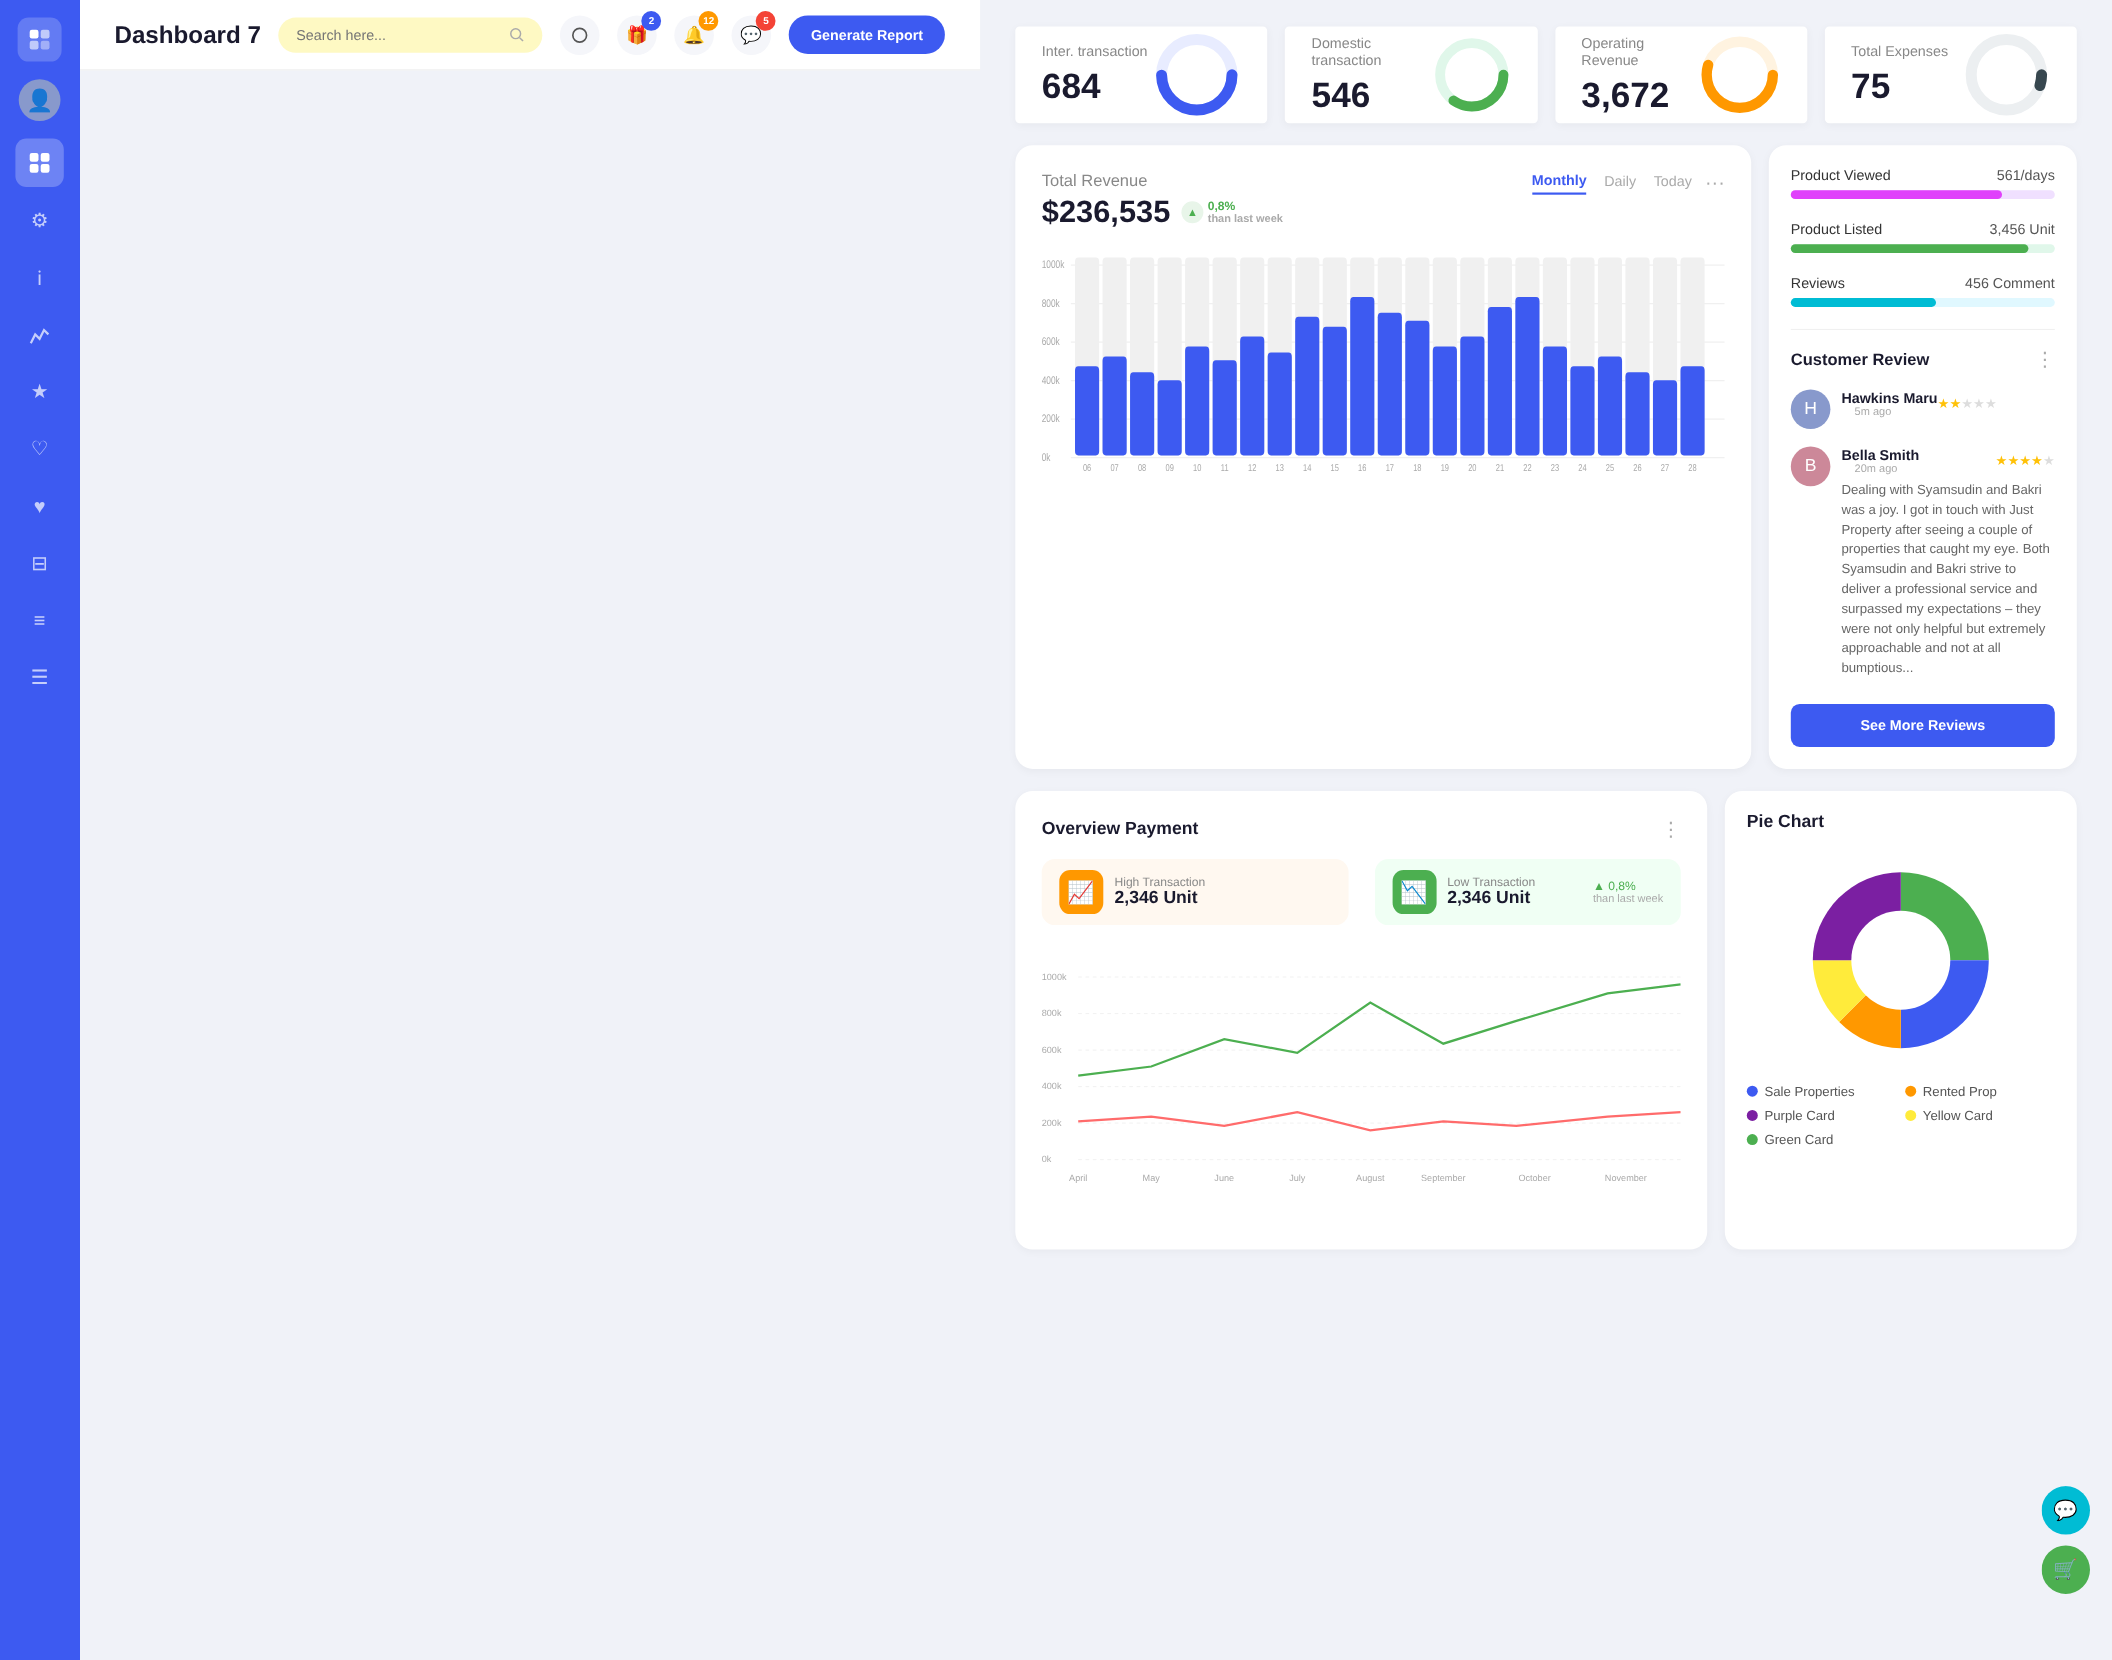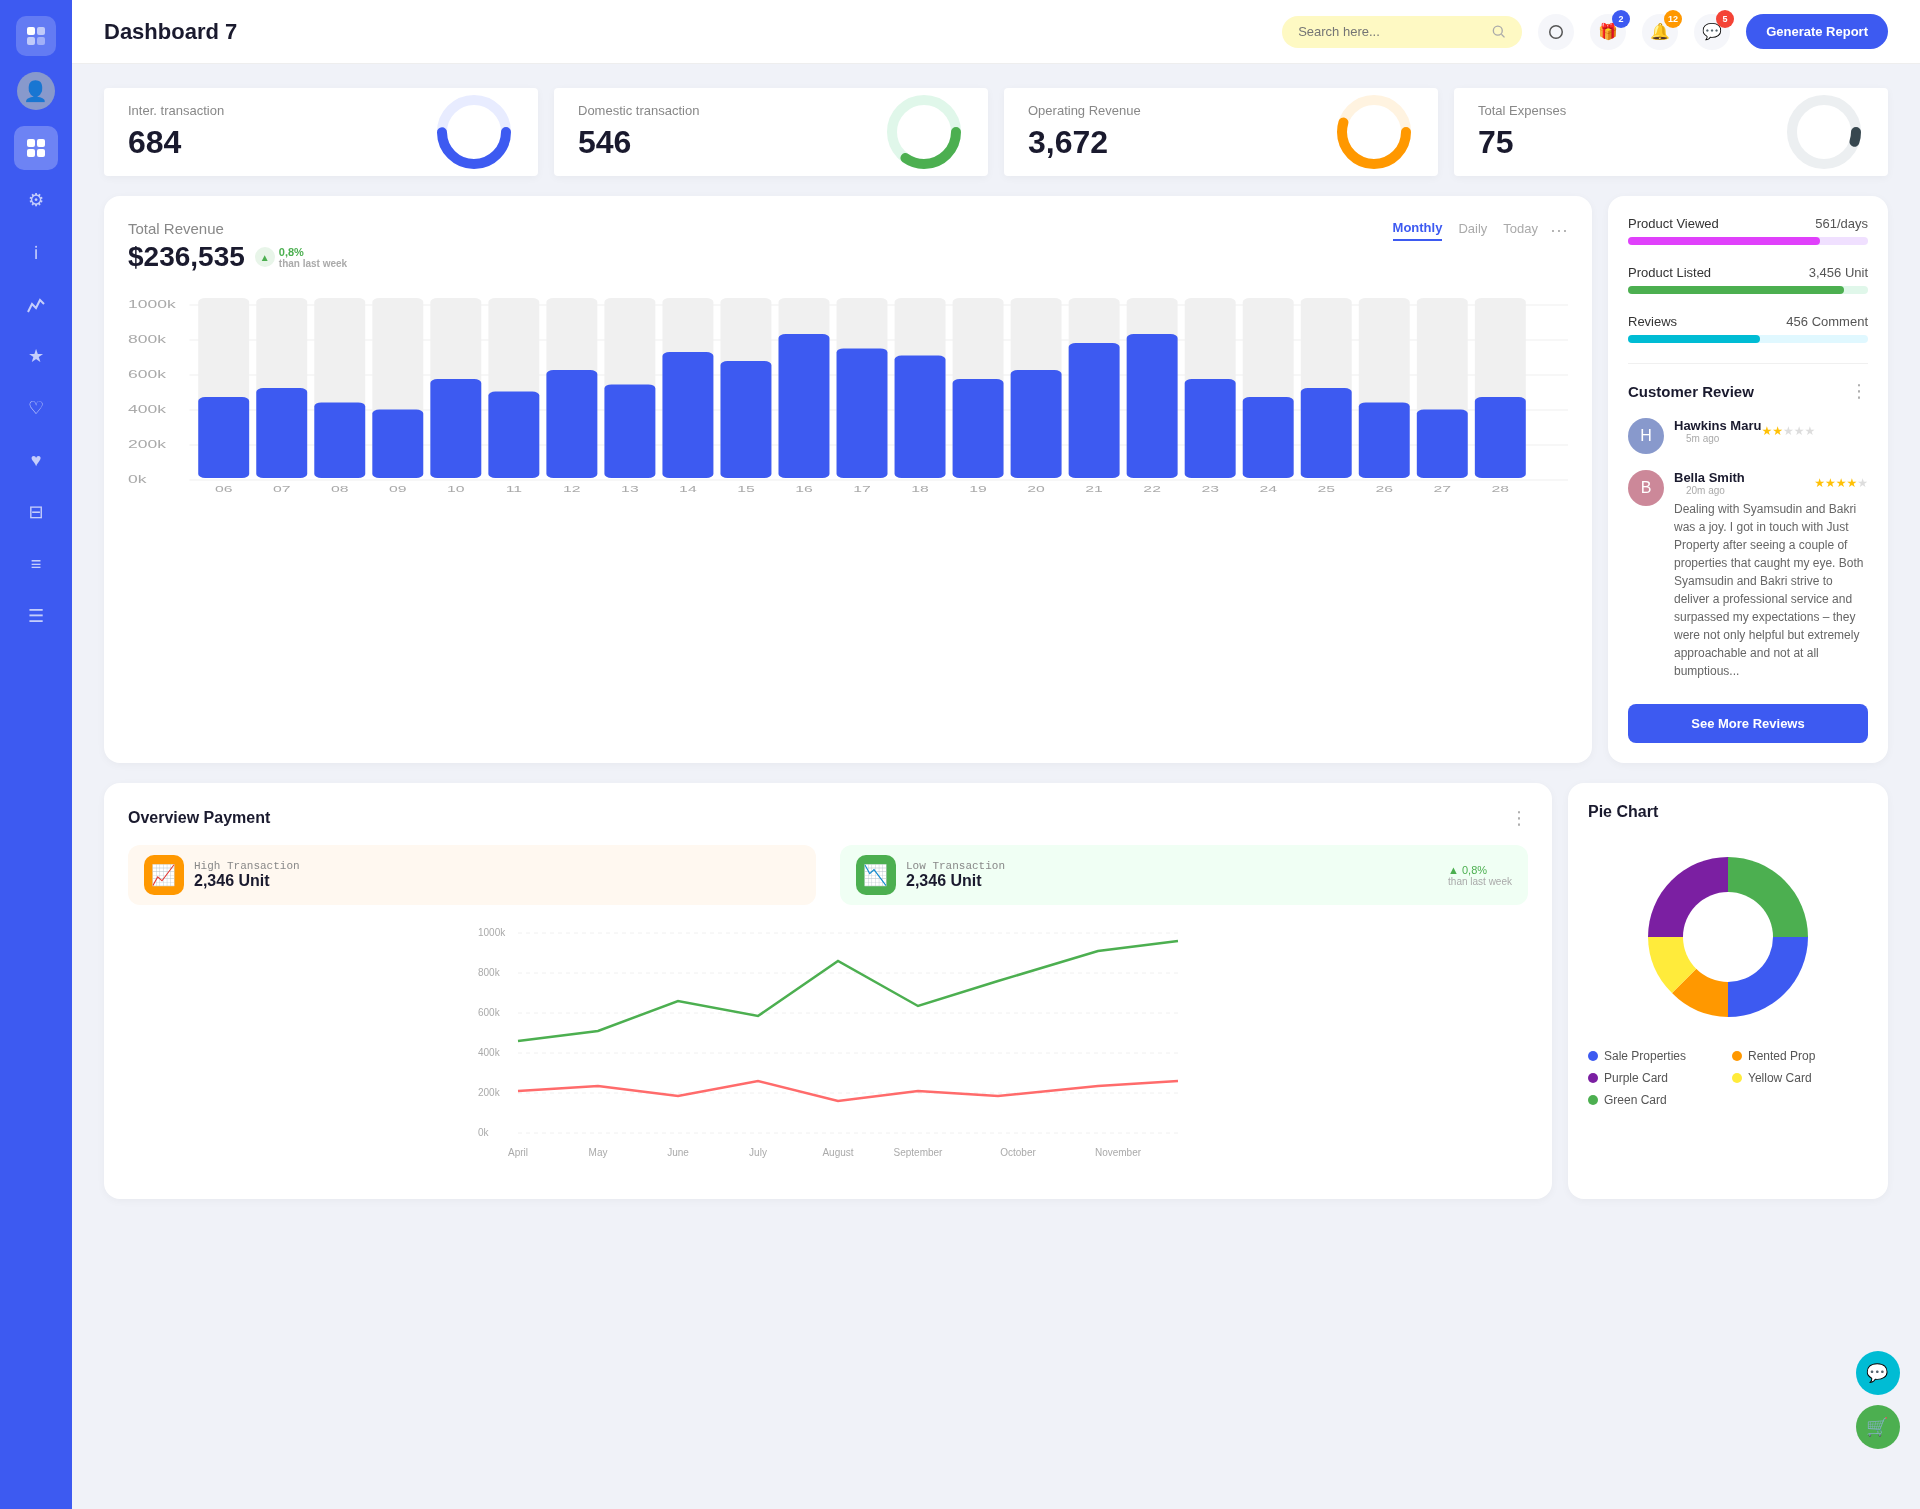--- a/index.html
+++ b/index.html
@@ -46,21 +46,21 @@
     .sidebar-item.active {
       background: rgba(255,255,255,0.25);
       color: white;
     }
 
     
     .main {
       margin-left: 72px;
       flex: 1;
       display: flex;
-      flex-direction: column;
+      flex-direction: row;
       min-height: 100vh;
     }
 
     
     .header {
       background: white;
       display: flex;
       align-items: center;
       padding: 0 32px;
       height: 64px;
@@ -197,21 +197,21 @@
       flex: 1;
     }
     .overview-stat.green { background: #f0fff4; }
     .overview-stat-icon {
       width: 40px; height: 40px; border-radius: 10px;
       display: flex; align-items: center; justify-content: center;
       font-size: 20px;
     }
     .icon-orange { background: #ff9800; color: white; }
     .icon-green { background: #4caf50; color: white; }
-    .overview-stat-label { font-size: 11px; color: #888; font-family: Liberation Mono, monospace; }
+    .overview-stat-label { font-size: 11px; color: #888; }
     .overview-stat-value { font-size: 16px; font-weight: 700; color: #1a1a2e; }
     .overview-pct { font-size: 11px; color: #4caf50; display: flex; align-items: center; gap: 3px; }
 
     
     .pie-card {
       background: white;
       border-radius: 16px;
       padding: 20px;
       box-shadow: 0 2px 8px rgba(0,0,0,0.04);
     }

